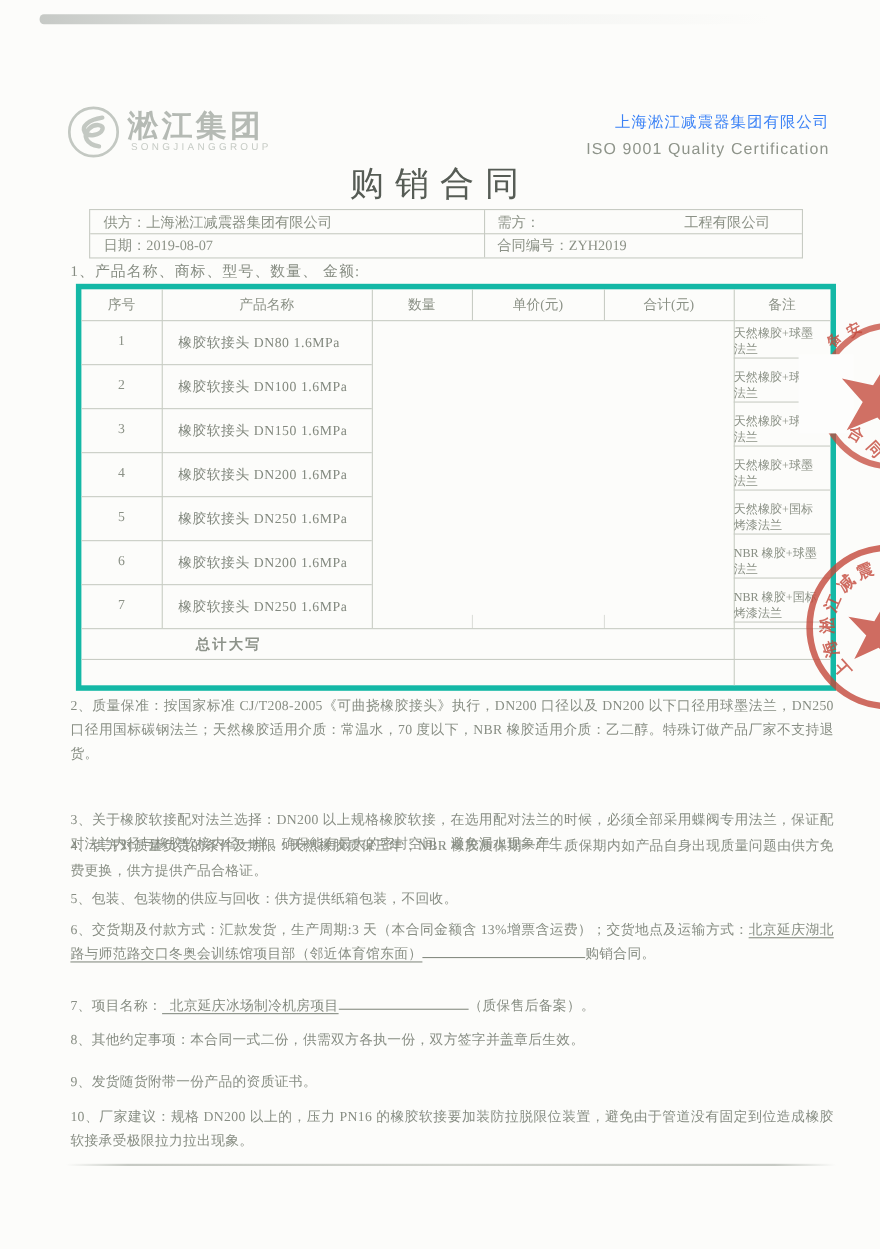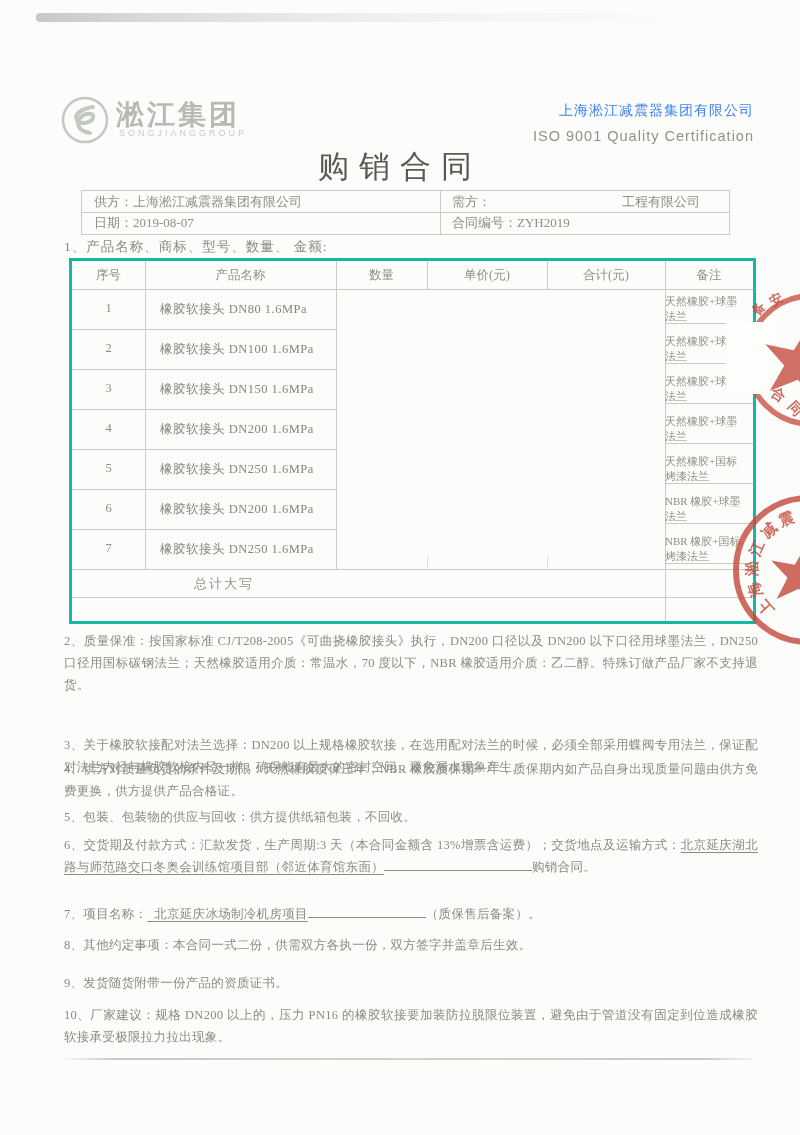--- a/index.html
+++ b/index.html
@@ -35,21 +35,21 @@
     color:#565c55;}
   
   .info-table{left:65px;top:190px;width:647px;height:43px;border:1px solid #c7cbc3;margin-left:16px;}
   .info-cell{position:absolute;font-size:13px;color:#8b9186;white-space:nowrap;padding-left:12px;line-height:21px;}
   .info-vline{position:absolute;left:358px;top:0;width:1px;height:100%;background:#c7cbc3;}
   .info-hline{position:absolute;left:0;top:21px;width:100%;height:1px;background:#c7cbc3;}
   .buyer-val{position:absolute;left:540px;top:0;line-height:21px;font-size:13px;color:#8b9186;}
   
   .sec1{left:64px;top:238px;font-size:13.5px;color:#868c82;letter-spacing:1px;}
   
-  .ptable{left:69px;top:258px;width:681px;height:360px;border:3px solid #14b8a6;}
+  .ptable{left:69px;top:258px;width:681px;height:360px;border:5px solid #14b8a6;}
   .pline{position:absolute;background:#c8ccc4;}
   .pcell{position:absolute;font-size:12.5px;color:#8b9186;text-align:center;}
   .pname{position:absolute;font-size:12.5px;color:#82887e;white-space:nowrap;letter-spacing:.5px;}
   .premark{position:absolute;font-size:11px;line-height:15px;color:#8b9186;text-align:left;width:88px;}
   .ptotal{position:absolute;font-size:13px;color:#8d938a;letter-spacing:2px;}
   
   .clause{position:absolute;left:64px;width:694px;font-size:12.5px;line-height:22px;
     color:#878d83;text-align:justify;letter-spacing:.3px;}
   .u{text-decoration:underline;text-underline-offset:3px;}
   .ublank{display:inline-block;border-bottom:1px solid #878d83;height:14px;vertical-align:baseline;}
@@ -175,21 +175,21 @@
     <div class="premark" style="left:593px;top:248px;">法兰</div>
   </div>
 
   <div>
     <div class="pcell" style="left:0;top:280px;width:73px;">7</div>
     <div class="pname" style="left:88px;top:280px;">橡胶软接头 DN250  1.6MPa</div>
     <div class="premark" style="left:593px;top:273px;">NBR 橡胶+国标</div>
     <div class="premark" style="left:593px;top:288px;">烤漆法兰</div>
   </div>
 
-  <div class="ptotal" style="left:122px;top:314px;">总计大写</div>
+  <div class="ptotal" style="left:104px;top:314px;font-weight:bold;">总计大写</div>
 </div>
 
 <div class="clause" style="top:630px;">2、质量保准：按国家标准 CJ/T208-2005《可曲挠橡胶接头》执行，DN200 口径以及 DN200 以下口径用球墨法兰，DN250口径用国标碳钢法兰；天然橡胶适用介质：常温水，70 度以下，NBR 橡胶适用介质：乙二醇。特殊订做产品厂家不支持退货。</div>
 <div class="clause" style="top:704px;margin-top:30px;">3、关于橡胶软接配对法兰选择：DN200 以上规格橡胶软接，在选用配对法兰的时候，必须全部采用蝶阀专用法兰，保证配对法兰内径与橡胶软接内径一样，确保能有最大的密封空间，避免漏水现象产生。</div>
 <div class="clause" style="top:758px;">4、供方对质量负责的条件及期限：天然橡胶质保三年，NBR 橡胶质保期一年，质保期内如产品自身出现质量问题由供方免费更换，供方提供产品合格证。</div>
 <div class="clause" style="top:806px;">5、包装、包装物的供应与回收：供方提供纸箱包装，不回收。</div>
 <div class="clause" style="top:834px;"><span>6、交货期及付款方式：汇款发货，生产周期:3 天（本合同金额含 13%增票含运费）；交货地点及运输方式：</span><span class="u">北京延庆湖北路与师范路交口冬奥会训练馆项目部（邻近体育馆东面）</span><span class="ublank" style="width:148px;"></span><span>购销合同。</span></div>
 <div class="clause" style="top:903px;"><span>7、项目名称：</span><span class="u" style="white-space:pre;">  北京延庆冰场制冷机房项目</span><span class="ublank" style="width:118px;"></span><span>（质保售后备案）。</span></div>
 <div class="clause" style="top:934px;">8、其他约定事项：本合同一式二份，供需双方各执一份，双方签字并盖章后生效。</div>
 <div class="clause" style="top:972px;">9、发货随货附带一份产品的资质证书。</div>

